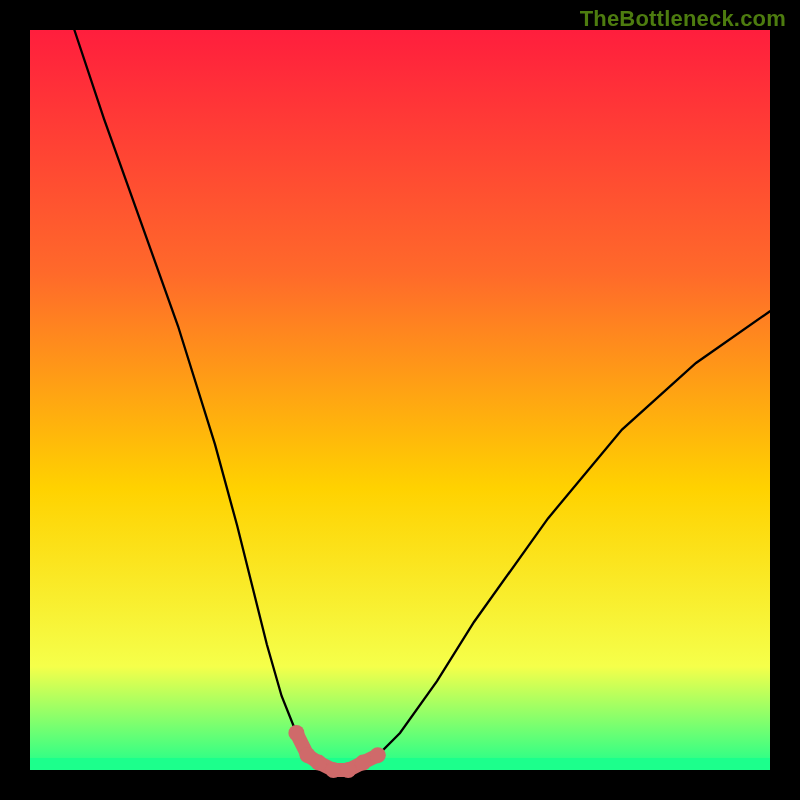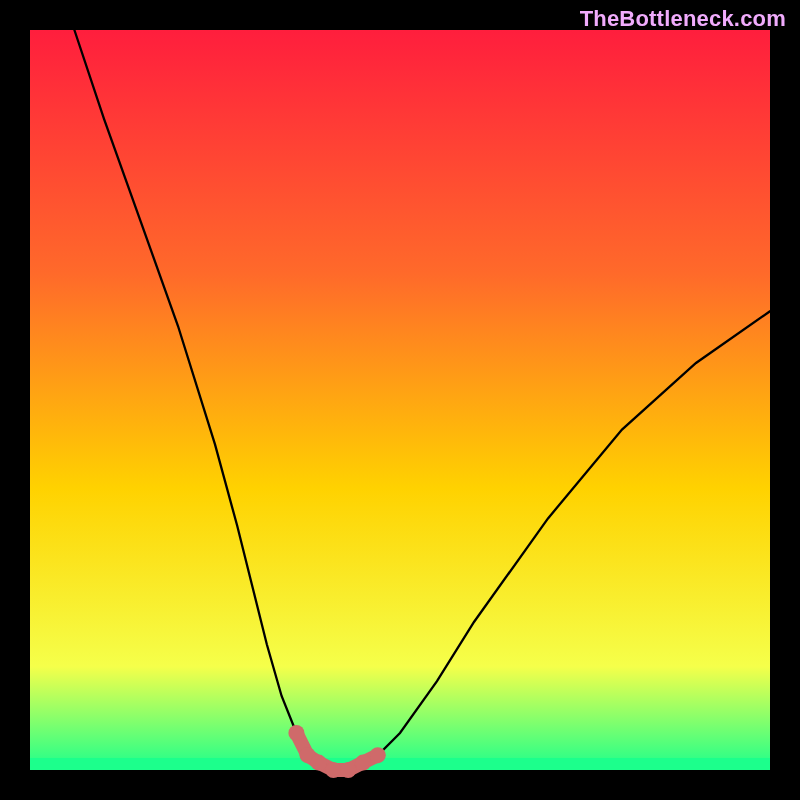--- a/index.html
+++ b/index.html
@@ -14,21 +14,21 @@
   .stage {
     position: relative;
     width: 800px;
     height: 800px;
     background: #000;
   }
   .watermark {
     position: absolute;
     top: 6px;
     right: 14px;
-    color: #f0abfc;
+    color: #4d7c0f;
     font-size: 22px;
     font-weight: 600;
     letter-spacing: 0.2px;
     z-index: 5;
     user-select: none;
   }
   svg.chart {
     position: absolute;
     top: 0;
     left: 0;

